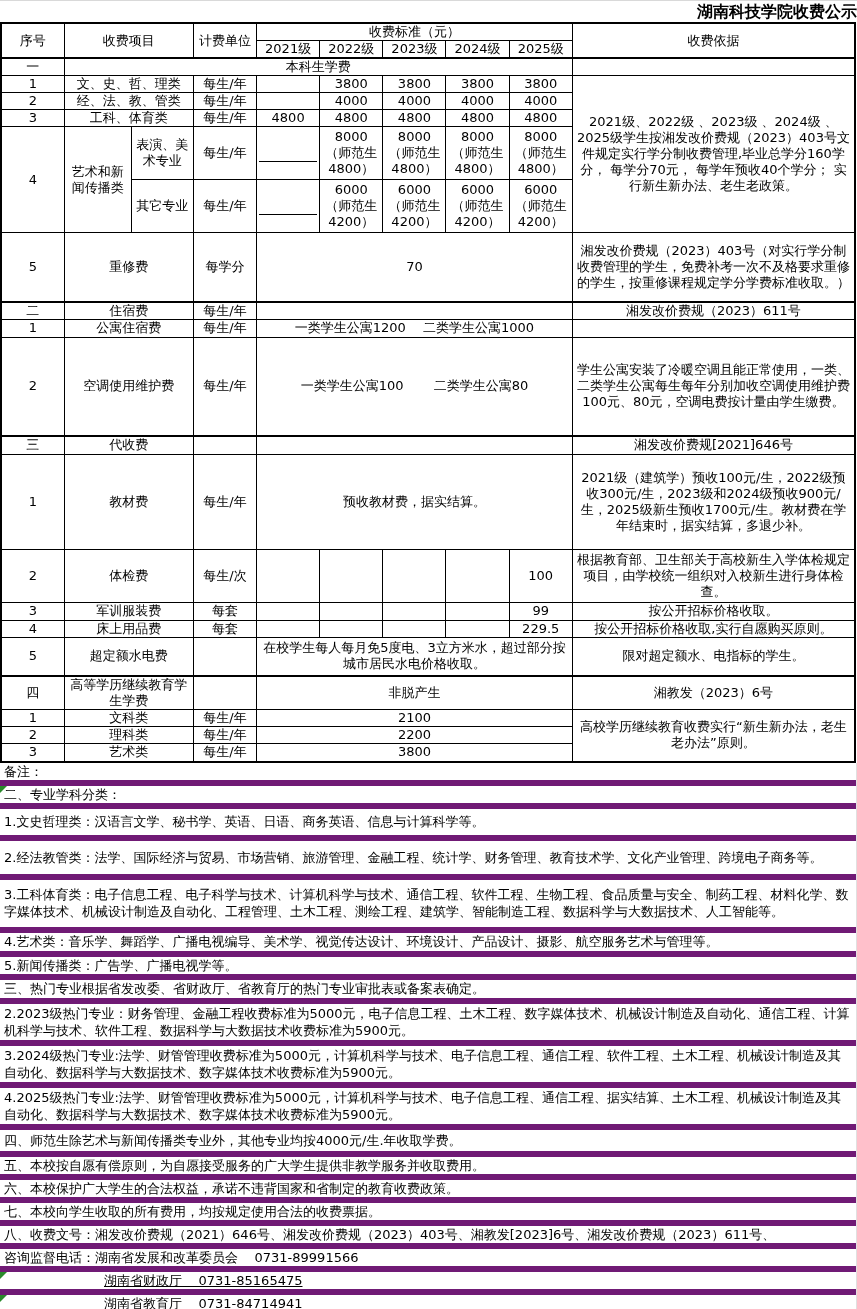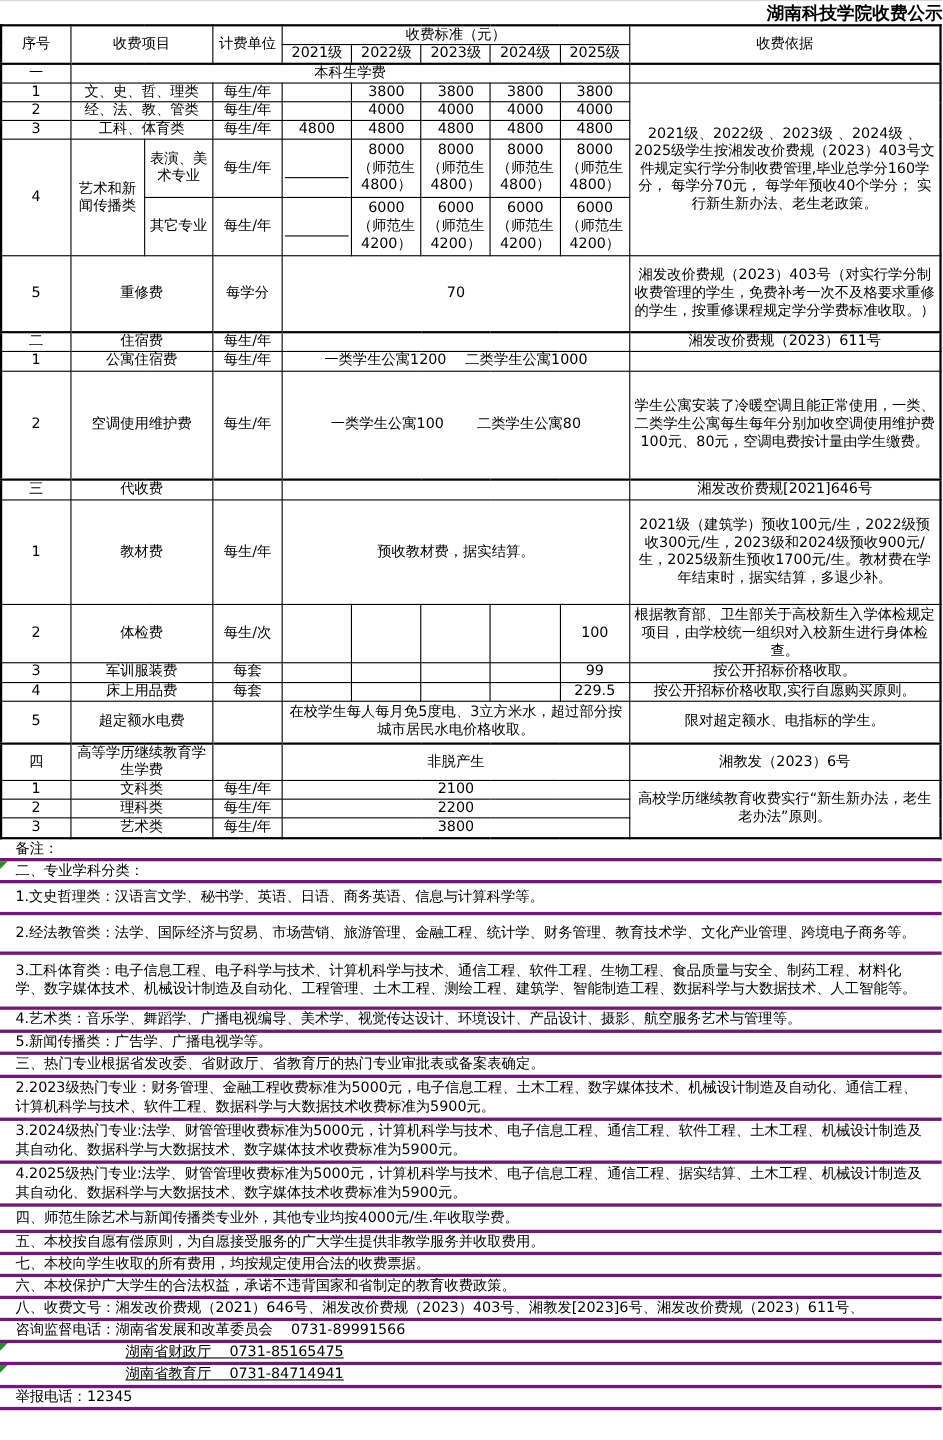--- a/index.html
+++ b/index.html
@@ -12,22 +12,22 @@
   table.fee td, table.fee th{border:1px solid #000;padding:0 2px;text-align:center;
             vertical-align:middle;font-weight:normal;overflow:hidden;line-height:16px;}
   tr.thick td{border-top-width:2px;}
   .b{font-weight:bold;}
   .left{text-align:left;}
   .basis{text-align:left;white-space:pre-wrap;}
   .fee3{white-space:pre-line;line-height:17px;}
   .splitcell{padding:0;vertical-align:top;}
   .split-inner{height:17px;border-bottom:1px solid #000;}
   .notes{font-size:13px;border-right:1px solid #e0e0e0;}
-  .nrow{position:relative;display:flex;align-items:center;padding:0 14px;line-height:17px;
-        border-bottom:3px solid #701a75;white-space:pre-wrap;}
+  .nrow{position:relative;display:flex;align-items:center;padding:0 4px;line-height:17px;
+        border-bottom:6px solid #701a75;white-space:pre-wrap;}
   .gt{position:absolute;left:0;top:0;width:0;height:0;
       border-top:7px solid #2a8a2a;border-right:7px solid transparent;}
   .indent{margin-left:100px;text-decoration:underline;}
 </style>
 </head>
 <body>
 
 <div class="sheet">
 
   <div class="title">湖南科技学院收费公示</div>
@@ -261,22 +261,22 @@
     <div class="nrow" style="height:33px">2.经法教管类：法学、国际经济与贸易、市场营销、旅游管理、金融工程、统计学、财务管理、教育技术学、文化产业管理、跨境电子商务等。</div>
     <div class="nrow" style="height:47px">3.工科体育类：电子信息工程、电子科学与技术、计算机科学与技术、通信工程、软件工程、生物工程、食品质量与安全、制药工程、材料化学、数字媒体技术、机械设计制造及自动化、工程管理、土木工程、测绘工程、建筑学、智能制造工程、数据科学与大数据技术、人工智能等。</div>
     <div class="nrow" style="height:18px">4.艺术类：音乐学、舞蹈学、广播电视编导、美术学、视觉传达设计、环境设计、产品设计、摄影、航空服务艺术与管理等。</div>
     <div class="nrow" style="height:17px">5.新闻传播类：广告学、广播电视学等。</div>
     <div class="nrow" style="height:18px">三、热门专业根据省发改委、省财政厅、省教育厅的热门专业审批表或备案表确定。</div>
     <div class="nrow" style="height:36px">2.2023级热门专业：财务管理、金融工程收费标准为5000元，电子信息工程、土木工程、数字媒体技术、机械设计制造及自动化、通信工程、计算机科学与技术、软件工程、数据科学与大数据技术收费标准为5900元。</div>
     <div class="nrow" style="height:36px">3.2024级热门专业:法学、财管管理收费标准为5000元，计算机科学与技术、电子信息工程、通信工程、软件工程、土木工程、机械设计制造及其自动化、数据科学与大数据技术、数字媒体技术收费标准为5900元。</div>
     <div class="nrow" style="height:36px">4.2025级热门专业:法学、财管管理收费标准为5000元，计算机科学与技术、电子信息工程、通信工程、据实结算、土木工程、机械设计制造及其自动化、数据科学与大数据技术、数字媒体技术收费标准为5900元。</div>
     <div class="nrow" style="height:21px">四、师范生除艺术与新闻传播类专业外，其他专业均按4000元/生.年收取学费。</div>
     <div class="nrow" style="height:17px">五、本校按自愿有偿原则，为自愿接受服务的广大学生提供非教学服务并收取费用。</div>
+    <div class="nrow" style="height:17px">六、本校保护广大学生的合法权益，承诺不违背国家和省制定的教育收费政策。</div>
     <div class="nrow" style="height:17px">七、本校向学生收取的所有费用，均按规定使用合法的收费票据。</div>
-    <div class="nrow" style="height:17px">六、本校保护广大学生的合法权益，承诺不违背国家和省制定的教育收费政策。</div>
     <div class="nrow" style="height:17px">八、收费文号：湘发改价费规（2021）646号、湘发改价费规（2023）403号、湘教发[2023]6号、湘发改价费规（2023）611号、</div>
 
     <div class="nrow" style="height:17px">咨询监督电话：湖南省发展和改革委员会    0731-89991566</div>
     <div class="nrow" style="height:17px"><span class="gt"></span><span class="indent">湖南省财政厅    0731-85165475</span></div>
     <div class="nrow" style="height:18px"><span class="gt"></span><span class="indent">湖南省教育厅    0731-84714941</span></div>
     <div class="nrow" style="height:17px">举报电话：12345</div>
 
   </div>
 
 </div>

